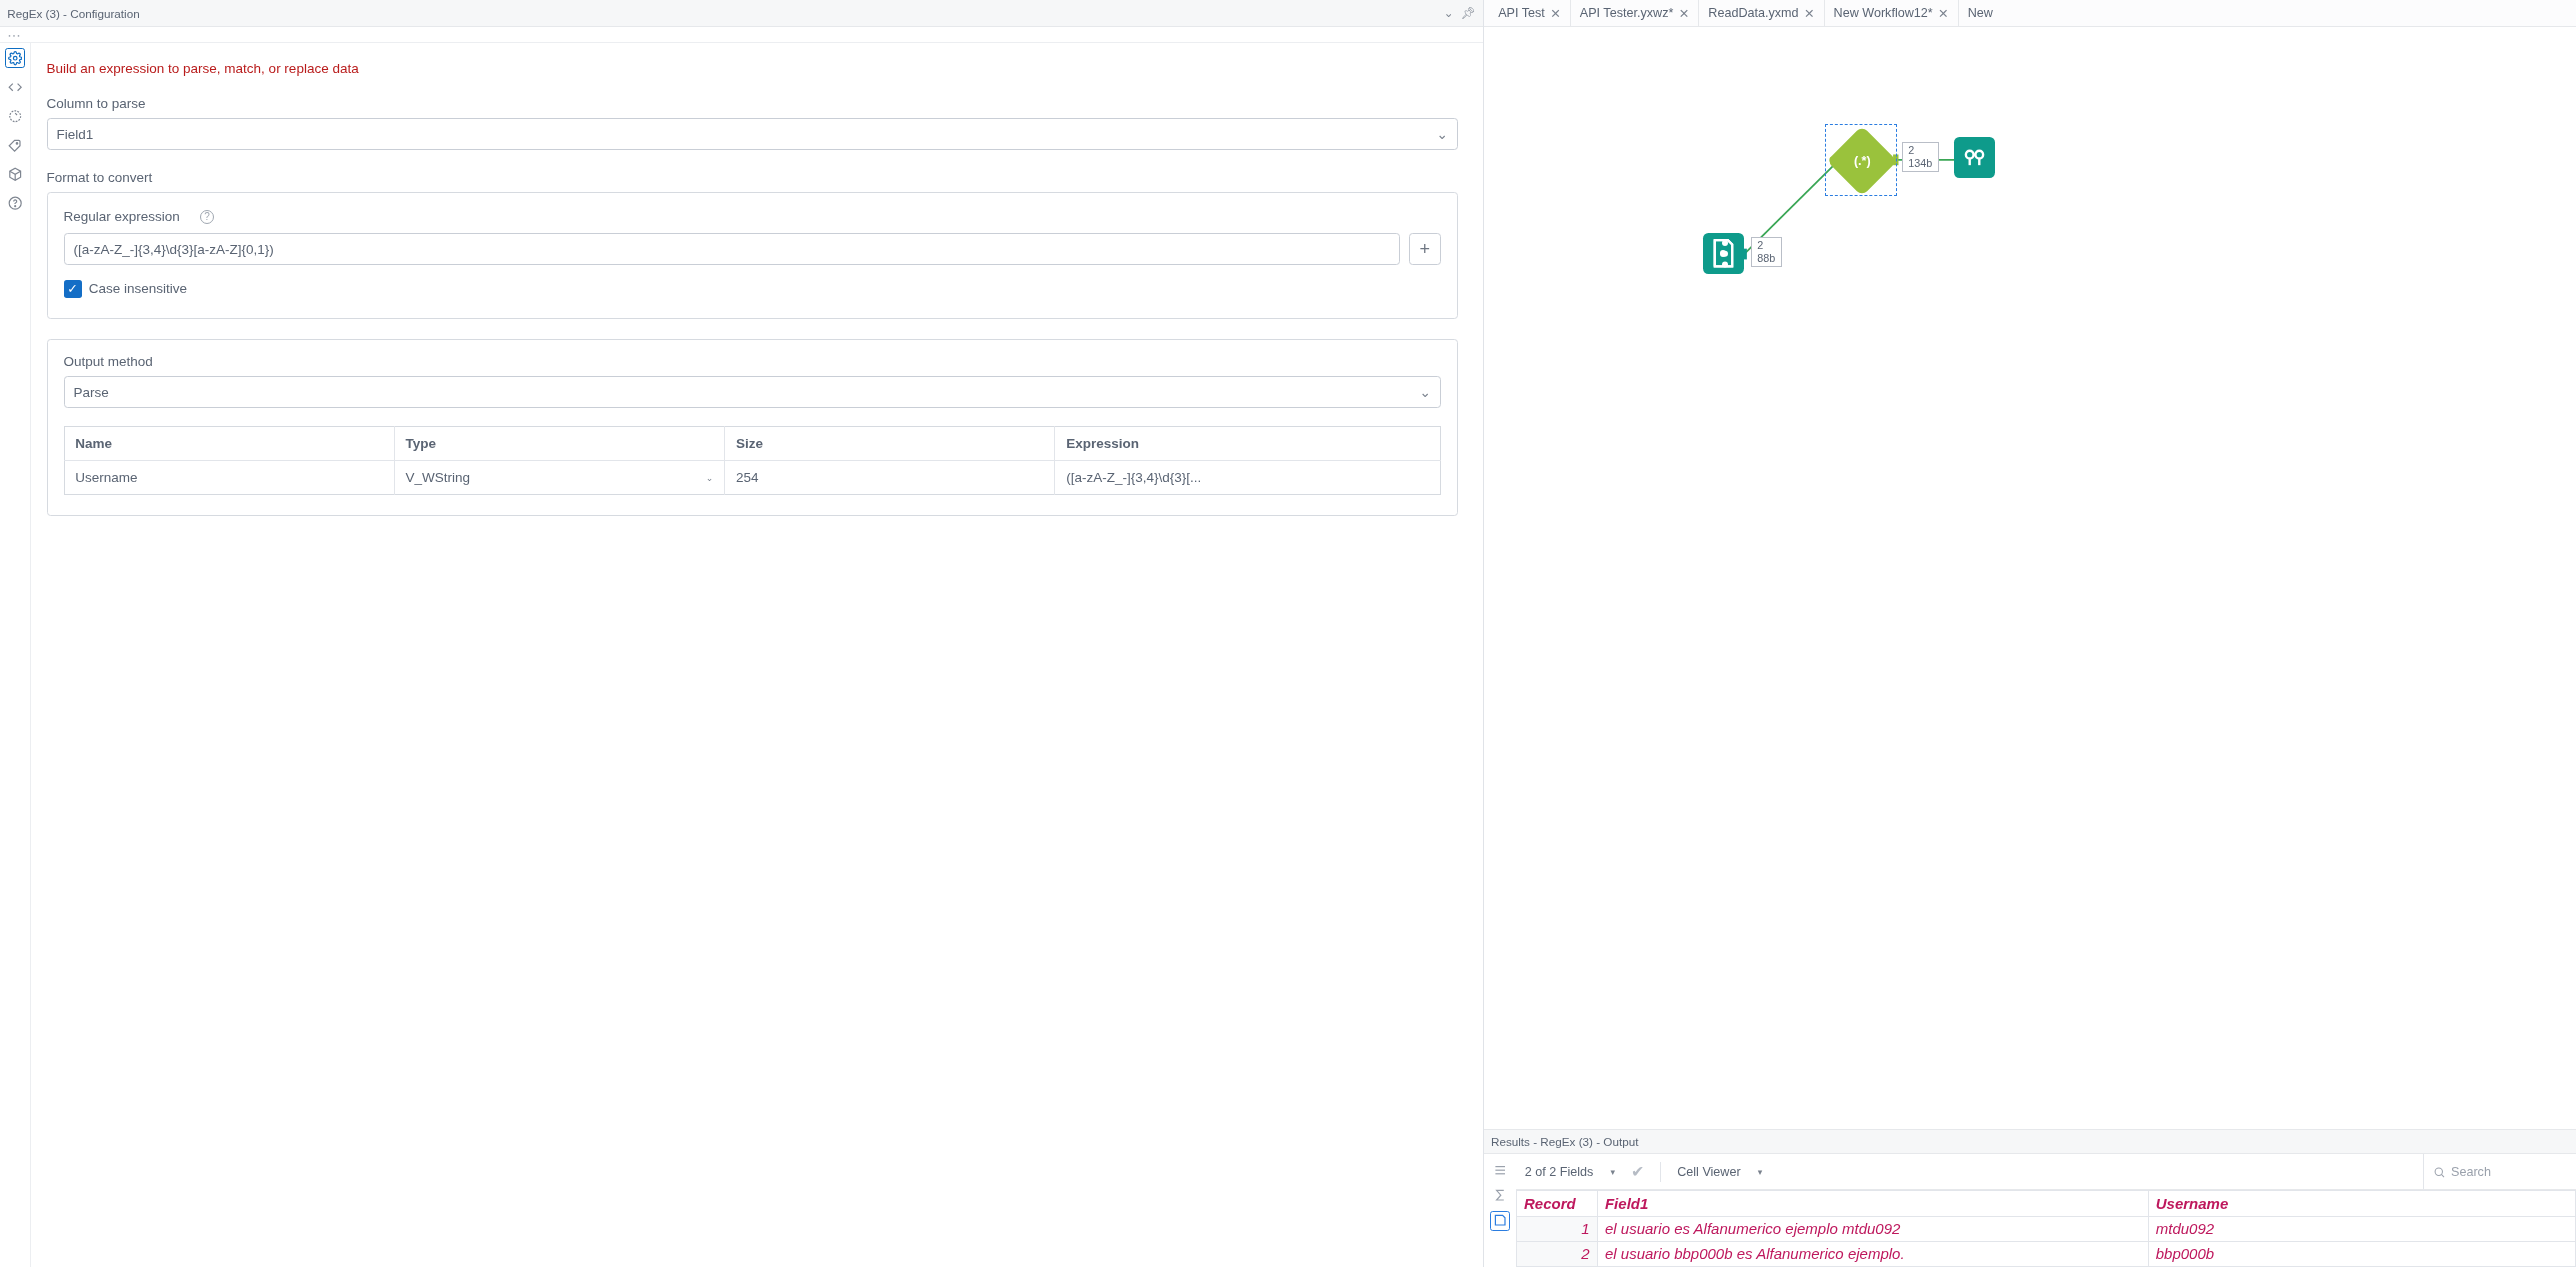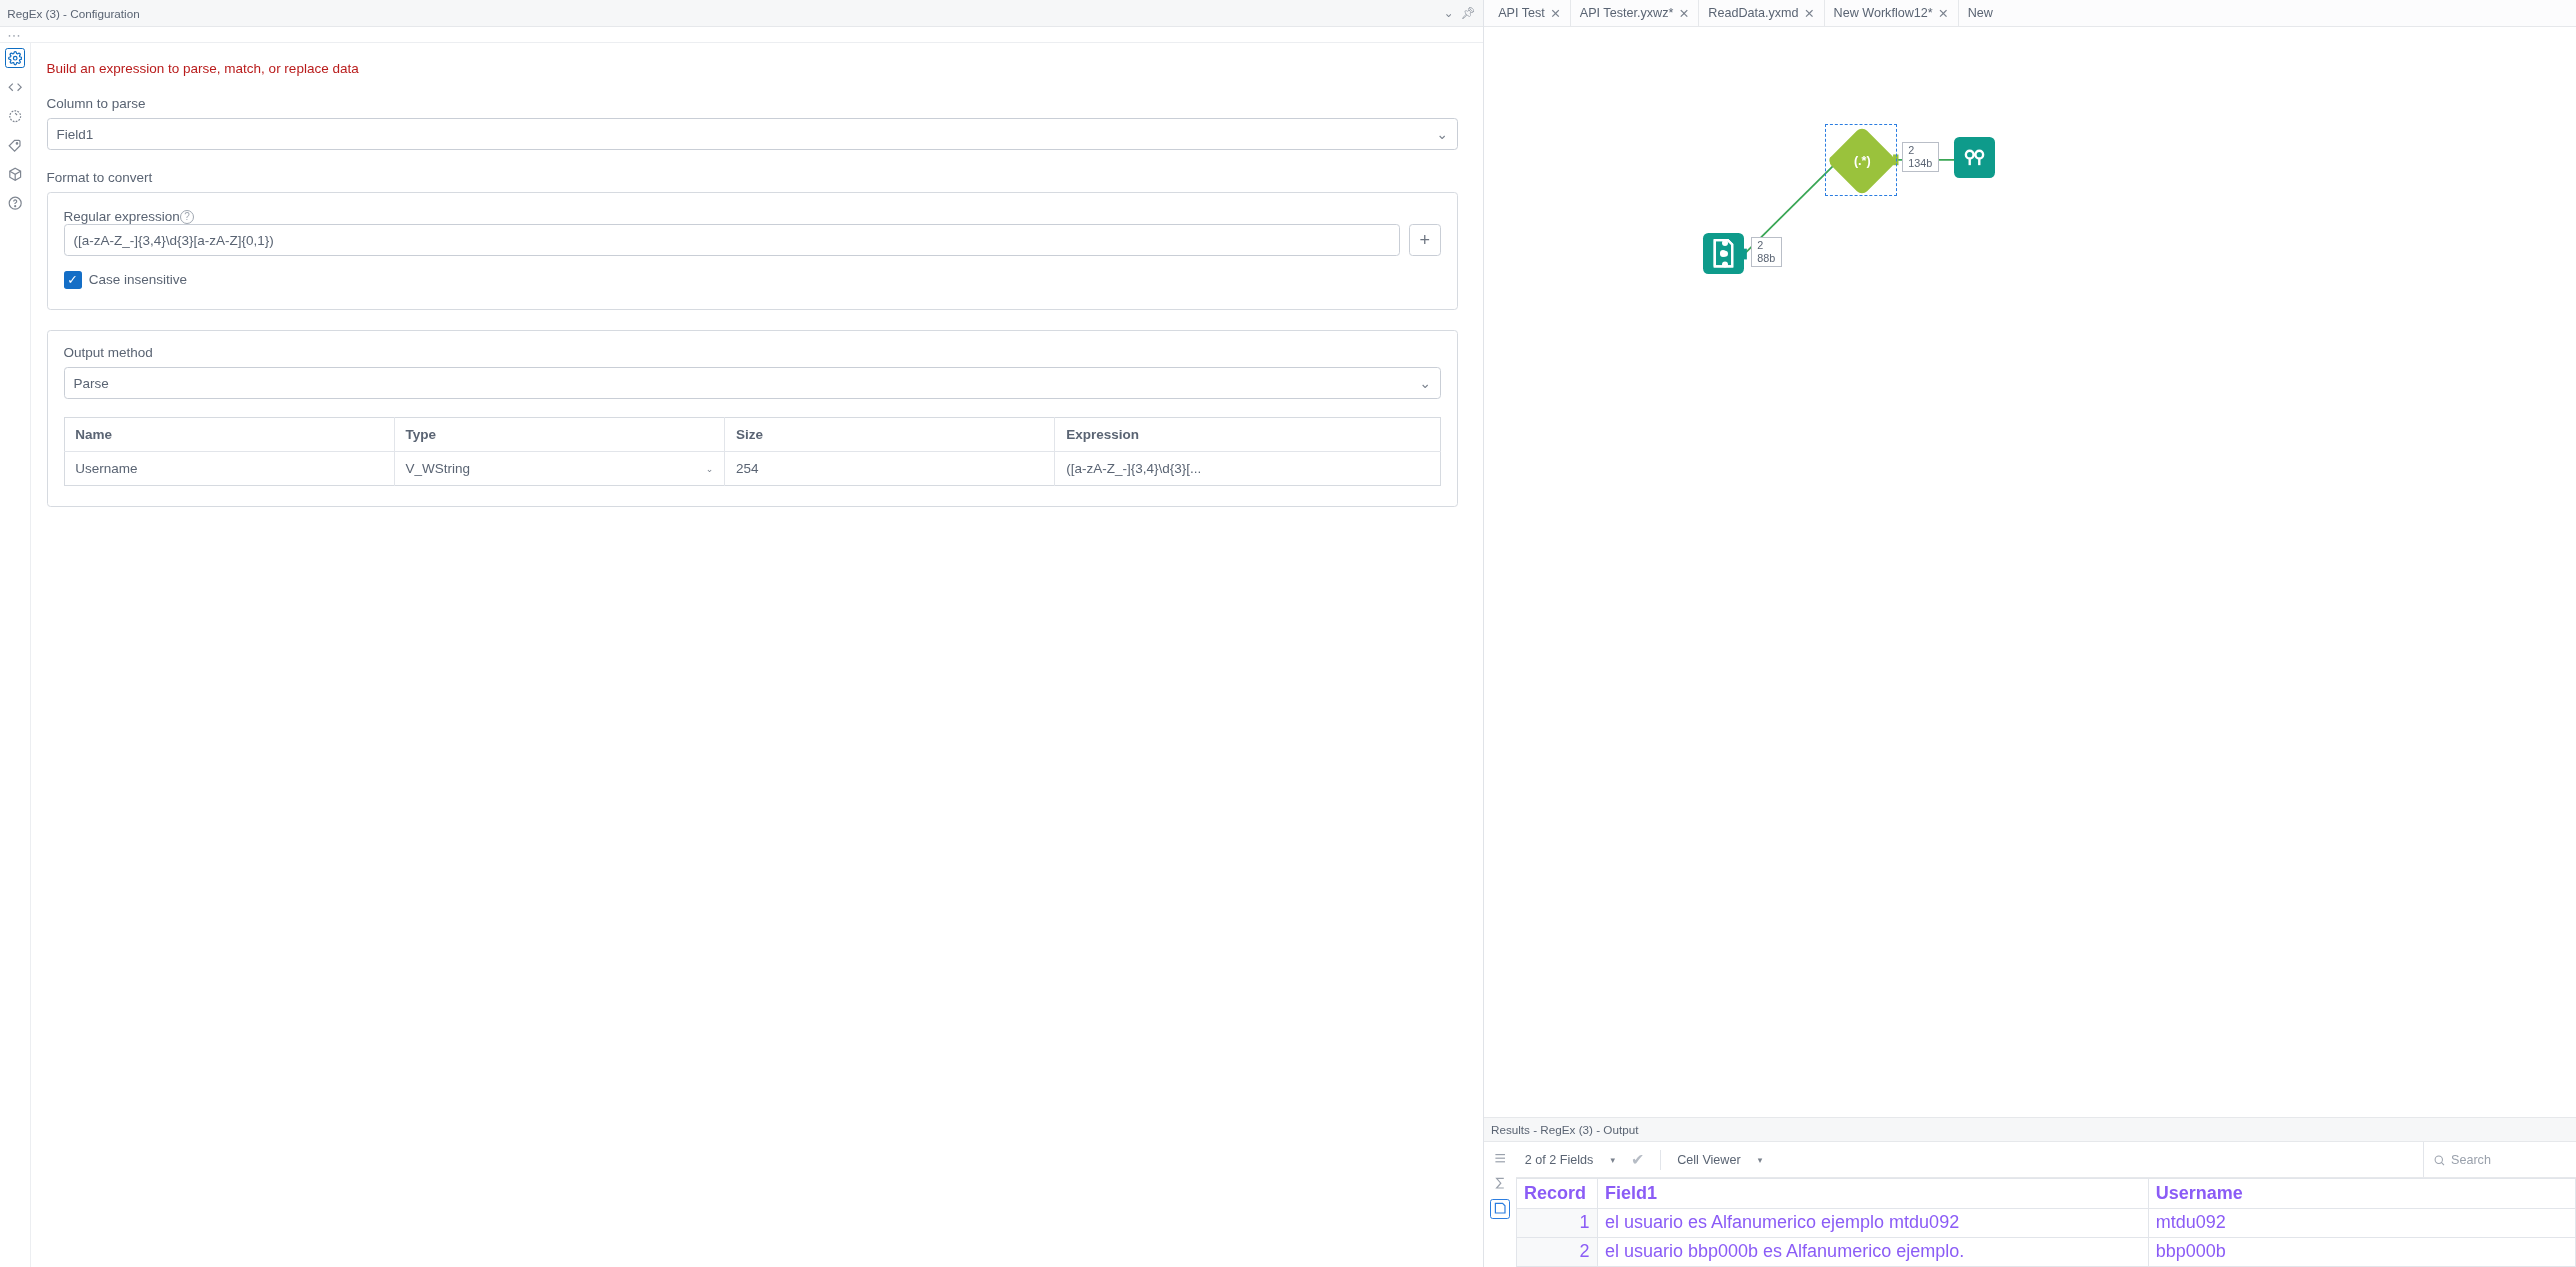--- a/index.html
+++ b/index.html
@@ -14,21 +14,21 @@
 .vert-icons { width:30.5px; background:#fff; border-right:0.9px solid #eceef1; display:flex; flex-direction:column; align-items:center; padding-top:5.4px; gap:9px; }
 .vicon { width:20px; height:20px; display:flex; align-items:center; justify-content:center; color:#7f8691; border-radius:2.7px; }
 .vicon.selected { color:#0e6dc2; border:0.9px solid #0e6dc2; }
 .form-area { flex:1; padding:12.6px 25px 0 16px; overflow:auto; }
 .subtitle { color:#b91c1c; margin:5.4px 0 20px 0; font-size:13.5px; }
 .section-label { color:#5a6473; margin-bottom:7.2px; font-size:13.5px; }
 .select-box, .text-input { width:100%; border:0.9px solid #c9ced6; border-radius:3.6px; background:#fff; height:32px; display:flex; align-items:center; padding:0 9px; color:#5a6473; font-size:13.5px; position:relative; }
 .select-box .chev { position:absolute; right:9px; color:#7a828e; }
 .field-group { margin-bottom:20px; }
 .panel { border:0.9px solid #d6dae0; border-radius:3.6px; padding:16px 16px 20px 16px; }
-.row-label { display:flex; align-items:center; gap:0; color:#5a6473; }
+.row-label { display:flex; align-items:center; gap:20px; margin-bottom:9px; color:#5a6473; }
 .help-circ { width:14.4px; height:14.4px; border:1.3px solid #a0a7b1; border-radius:50%; display:flex; align-items:center; justify-content:center; font-size:10px; color:#a0a7b1; }
 .regex-row { display:flex; gap:9px; align-items:stretch; }
 .regex-row .text-input { flex:1; }
 .plus-btn { width:32px; height:32px; border:0.9px solid #c9ced6; border-radius:3.6px; background:#fff; display:flex; align-items:center; justify-content:center; color:#6e7682; font-size:18px; }
 .chk-row { display:flex; align-items:center; gap:7.2px; margin-top:14.4px; }
 .chk { width:18px; height:18px; border-radius:2.7px; background:#146ec6; display:flex; align-items:center; justify-content:center; color:#fff; font-size:12.6px; }
 .tbl { width:100%; border:0.9px solid #d6dae0; border-collapse:collapse; margin-top:7.2px; }
 .tbl th, .tbl td { text-align:left; padding:9px 10.8px; font-weight:600; color:#5a6473; border-right:0.9px solid #e2e5ea; font-size:13.5px; }
 .tbl td { font-weight:400; border-top:0.9px solid #e2e5ea; }
 .tbl th:last-child, .tbl td:last-child { border-right:none; }
@@ -55,21 +55,21 @@
 .results-header { height:25px; background:#f6f7f8; border-top:0.9px solid #e6e8eb; border-bottom:0.9px solid #e6e8eb; display:flex; align-items:center; padding-left:7.2px; font-size:11.7px; color:#5a6473; }
 .results-body { display:flex; border-top:0; }
 .res-icons { width:32px; background:#fff; display:flex; flex-direction:column; align-items:center; padding-top:5.4px; gap:5.4px; }
 .ricon { width:20px; height:20px; color:#9aa1ac; display:flex; align-items:center; justify-content:center; border-radius:2.7px; }
 .ricon.selected { border:0.9px solid #2b7de0; color:#2b7de0; }
 .res-main { flex:1; display:flex; flex-direction:column; }
 .res-toolbar { display:flex; align-items:center; gap:16px; height:36px; padding:0 9px; border-bottom:0.9px solid #e6e8eb; font-size:12.6px; color:#5a6473; }
 .res-toolbar .drop { display:flex; align-items:center; gap:17px; }
 .divider-v { width:0.9px; height:20px; background:#e2e5ea; }
 .search-box { margin-left:auto; display:flex; align-items:center; gap:5.4px; color:#9aa1ac; border-left:0.9px solid #e2e5ea; height:100%; padding-left:9px; width:144px;}
-.rtable { width:100%; border-collapse:collapse; font-size:18px; color:#8b5cf6; }
+.rtable { width:100%; border-collapse:collapse; font-size:15px; color:#be185d;font-style:italic; }
 .rtable th, .rtable td { border:0.9px solid #e2e5ea; padding:3.6px 7.2px; text-align:left; font-weight:600; }
 .rtable td { font-weight:400; }
 .rtable td.rec { text-align:right; width:81px; background:#f8f9fa;}
 .rtable th.rec { width:81px; }
 .chev-sm { font-size:9px; color:#7a828e; }
 .check-grey { color:#b6bcc5; font-size:16px; }
 </style>
 </head>
 <body>
 

